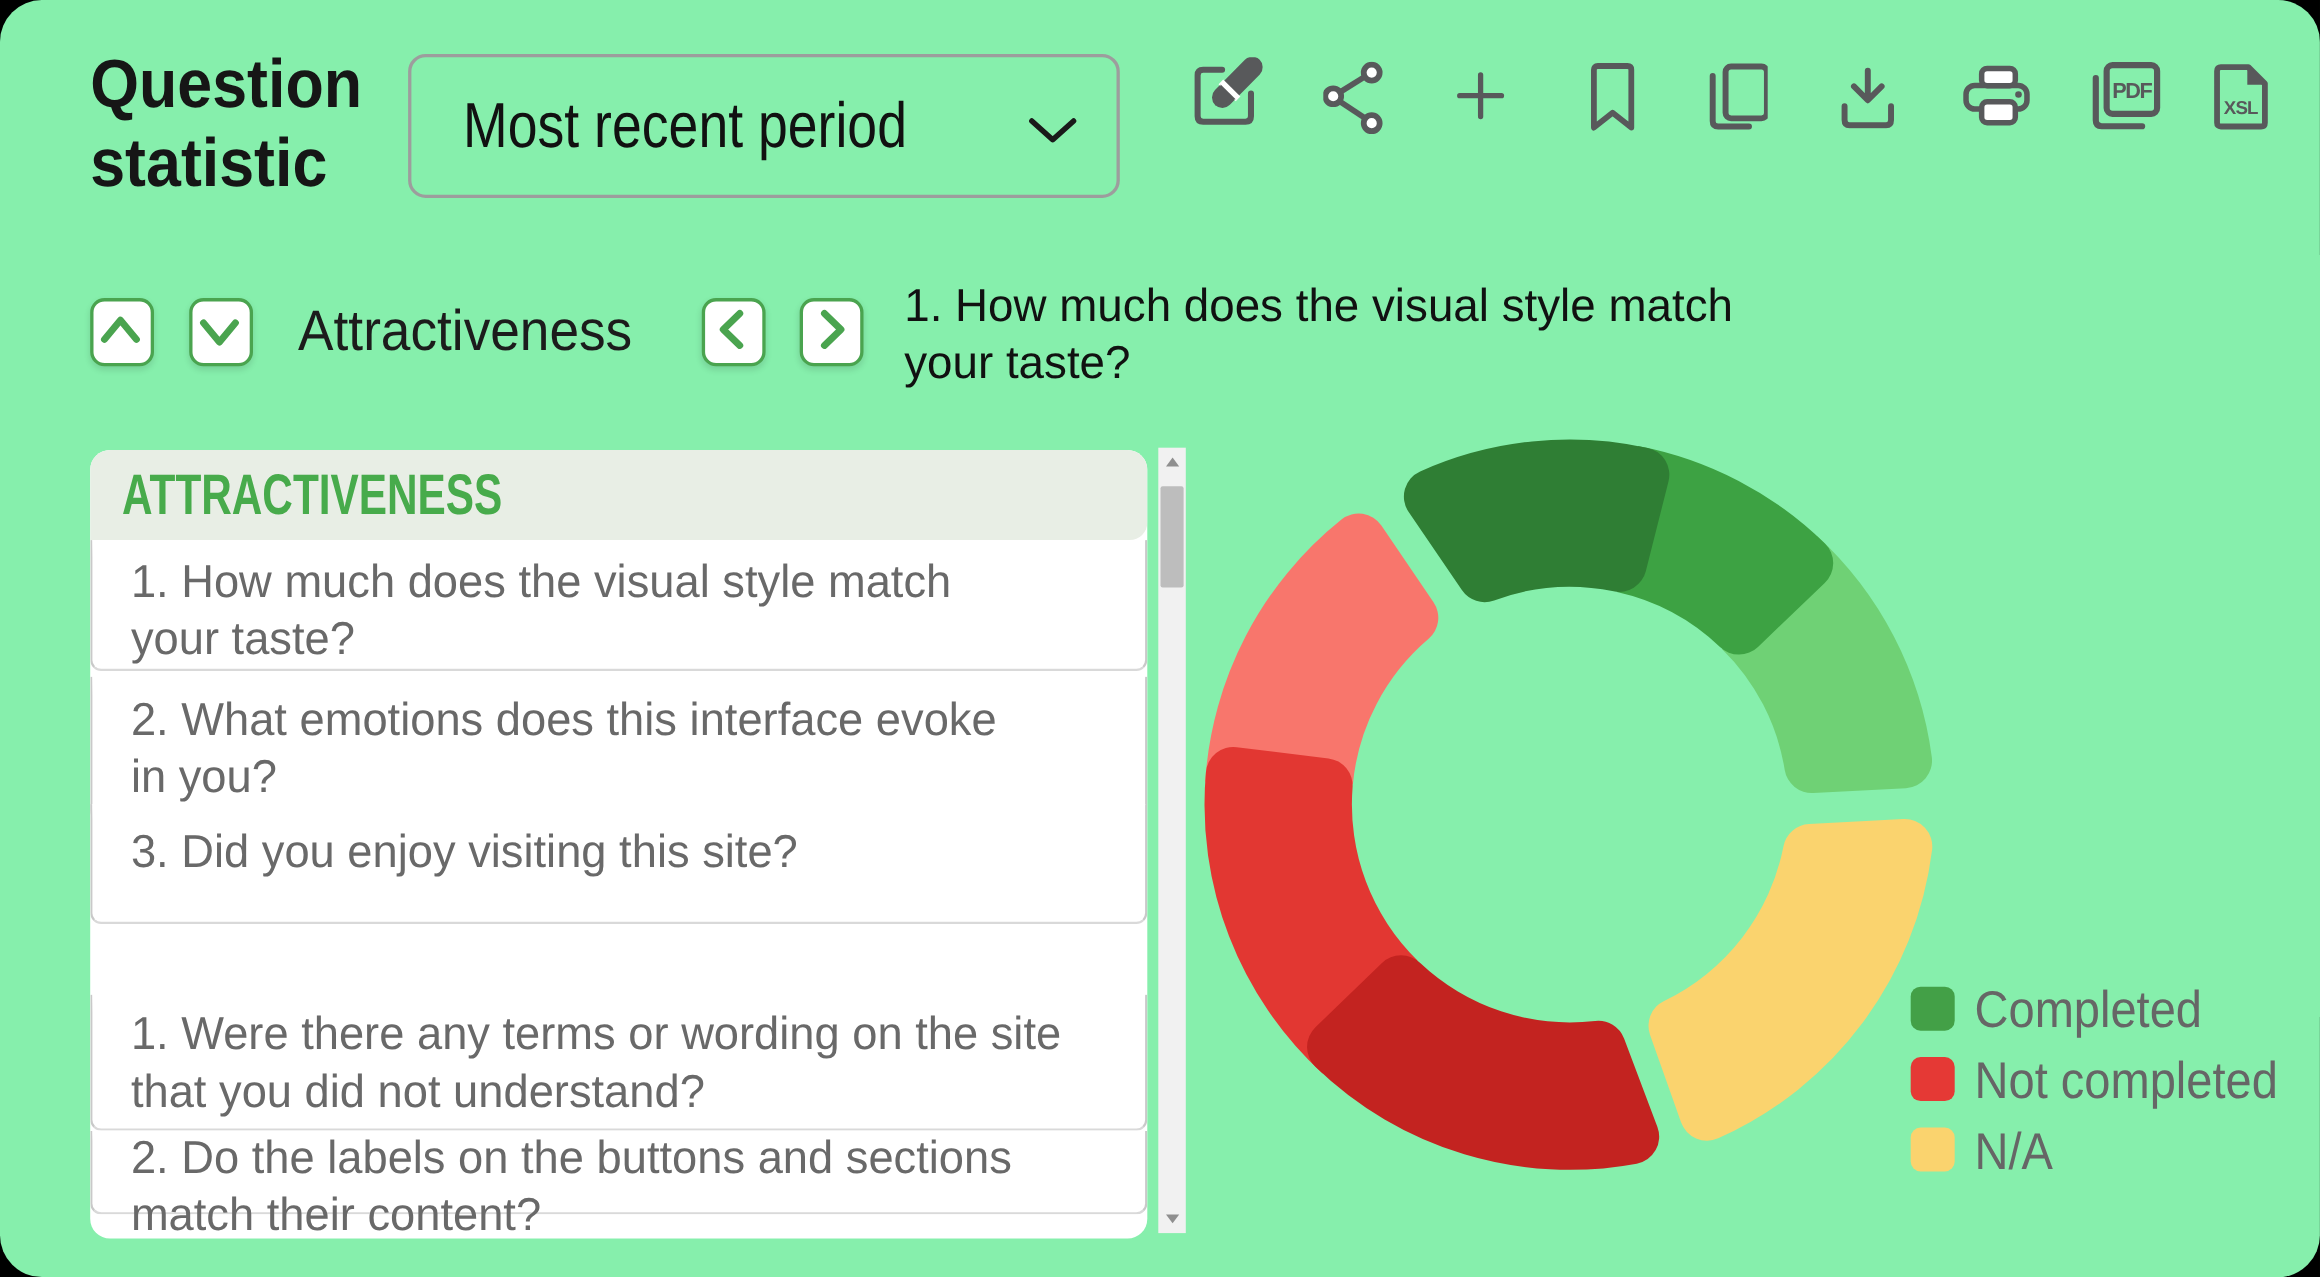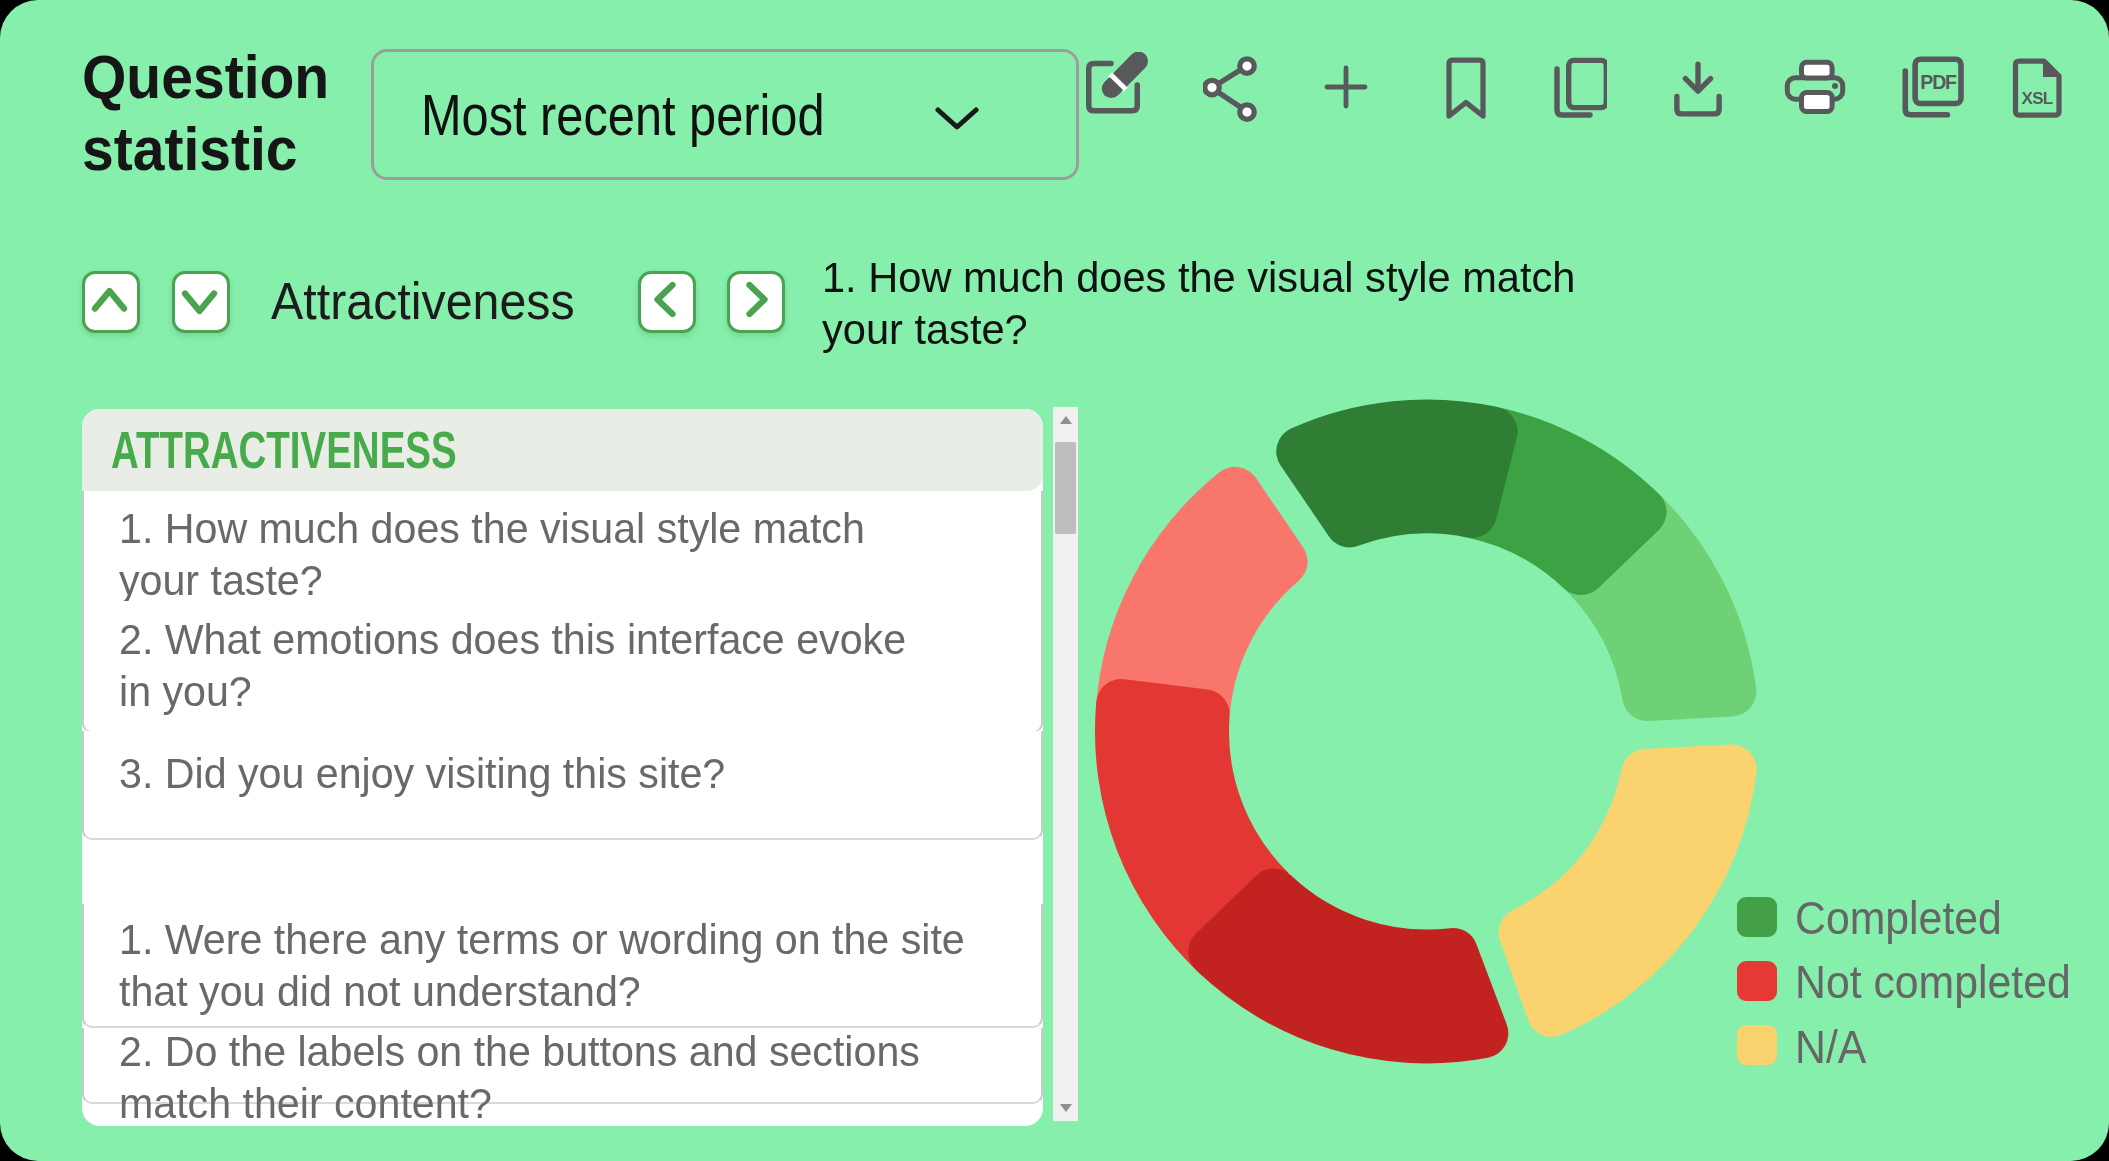--- a/index.html
+++ b/index.html
@@ -3,21 +3,21 @@
 <meta charset="utf-8">
 <style>
 * { margin:0; padding:0; box-sizing:border-box; }
 html,body { width:2109px; height:1161px; background:#000; overflow:hidden; }
 body { font-family:"Liberation Sans", sans-serif; }
 #card { position:absolute; left:0; top:0; width:2109px; height:1161px; background:#86efac; border-radius:38px; overflow:hidden; }
 .abs { position:absolute; }
 
 #title { left:82px; top:41px; font-size:62px; font-weight:bold; color:#161616; line-height:72px; transform:scaleX(0.92); transform-origin:left top; white-space:nowrap; }
 
-#dropdown { left:371px; top:49px; width:708px; height:131px; border:3px solid #9d9d9d; border-radius:16px; }
+#dropdown { left:371px; top:49px; width:647px; height:131px; border:3px solid #9d9d9d; border-radius:16px; }
 #dropdown .txt { position:absolute; left:47px; top:29px; font-size:58px; color:#111; transform:scaleX(0.84); transform-origin:left top; white-space:nowrap; }
 #dropdown svg { position:absolute; left:561px; top:55px; }
 
 #row2-attr { left:271px; top:271px; font-size:52px; color:#1c1c1c; transform:scaleX(0.93); transform-origin:left top; white-space:nowrap; }
 #question { left:822px; top:252px; font-size:42px; color:#111; line-height:52px; transform:scaleX(0.99); transform-origin:left top; }
 
 .gbtn { position:absolute; width:58px; height:62px; border:3.5px solid #4aa44f; border-radius:13px; background:#fff; box-shadow:0 3px 6px rgba(0,0,0,0.12); }
 
 #panel { left:82px; top:409px; width:961px; height:717px; border-radius:18px; background:#fff; overflow:hidden; }
 .phead { position:absolute; left:0; width:100%; background:#e8eee5; border-radius:0 0 16px 0; }
@@ -135,21 +135,21 @@
   </div>
   <div id="question" class="abs">1. How much does the visual style match<br>your taste?</div>
 
   <div id="panel" class="abs">
     <div class="phead" style="top:0;height:82px">
         <div class="t" style="top:11px">ATTRACTIVENESS</div>
       </div>
     <div class="prow" style="top:82px;height:119px">
         <div class="t" style="top:12px">1. How much does the visual style match<br>your taste?</div>
       </div>
-    <div class="prow" style="top:192px;height:132px">
+    <div class="prow" style="top:206px;height:132px">
         <div class="t" style="top:13px">2. What emotions does this interface evoke<br>in you?</div>
       </div>
     <div class="prow" style="top:322px;height:109px">
         <div class="t" style="top:17px">3. Did you enjoy visiting this site?</div>
       </div>
     <div class="prow" style="top:495px;height:124px">
         <div class="t" style="top:10px">1. Were there any terms or wording on the site<br>that you did not understand?</div>
       </div>
     <div class="prow" style="top:619px;height:76px">
         <div class="t" style="top:-2px">2. Do the labels on the buttons and sections<br>match their content?</div>

